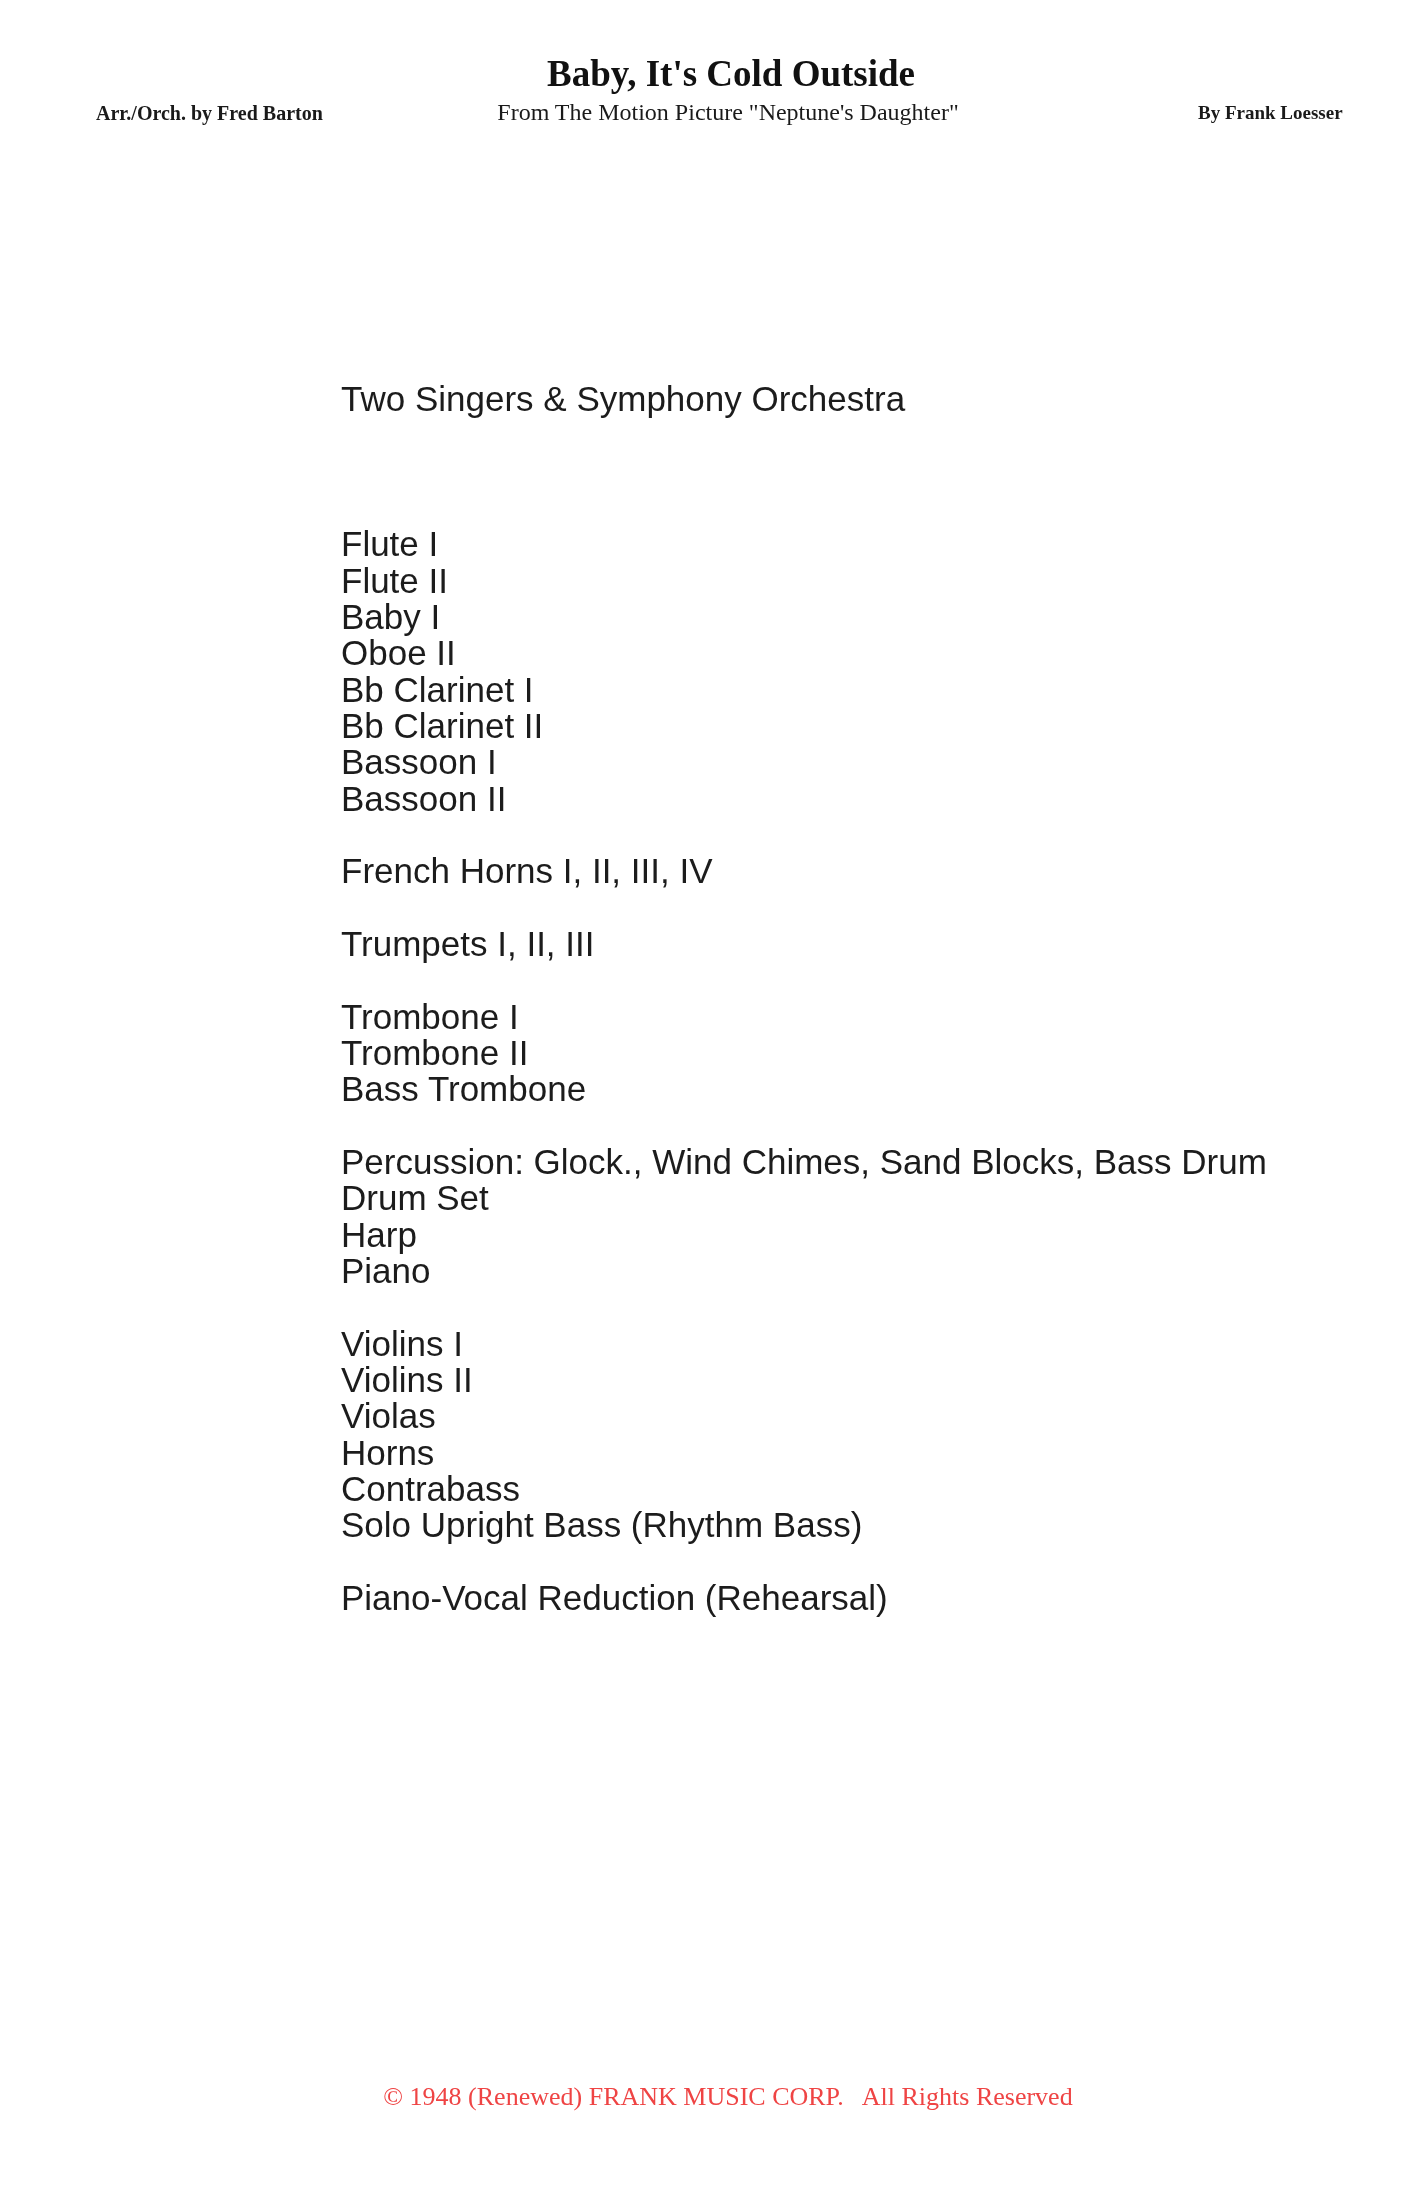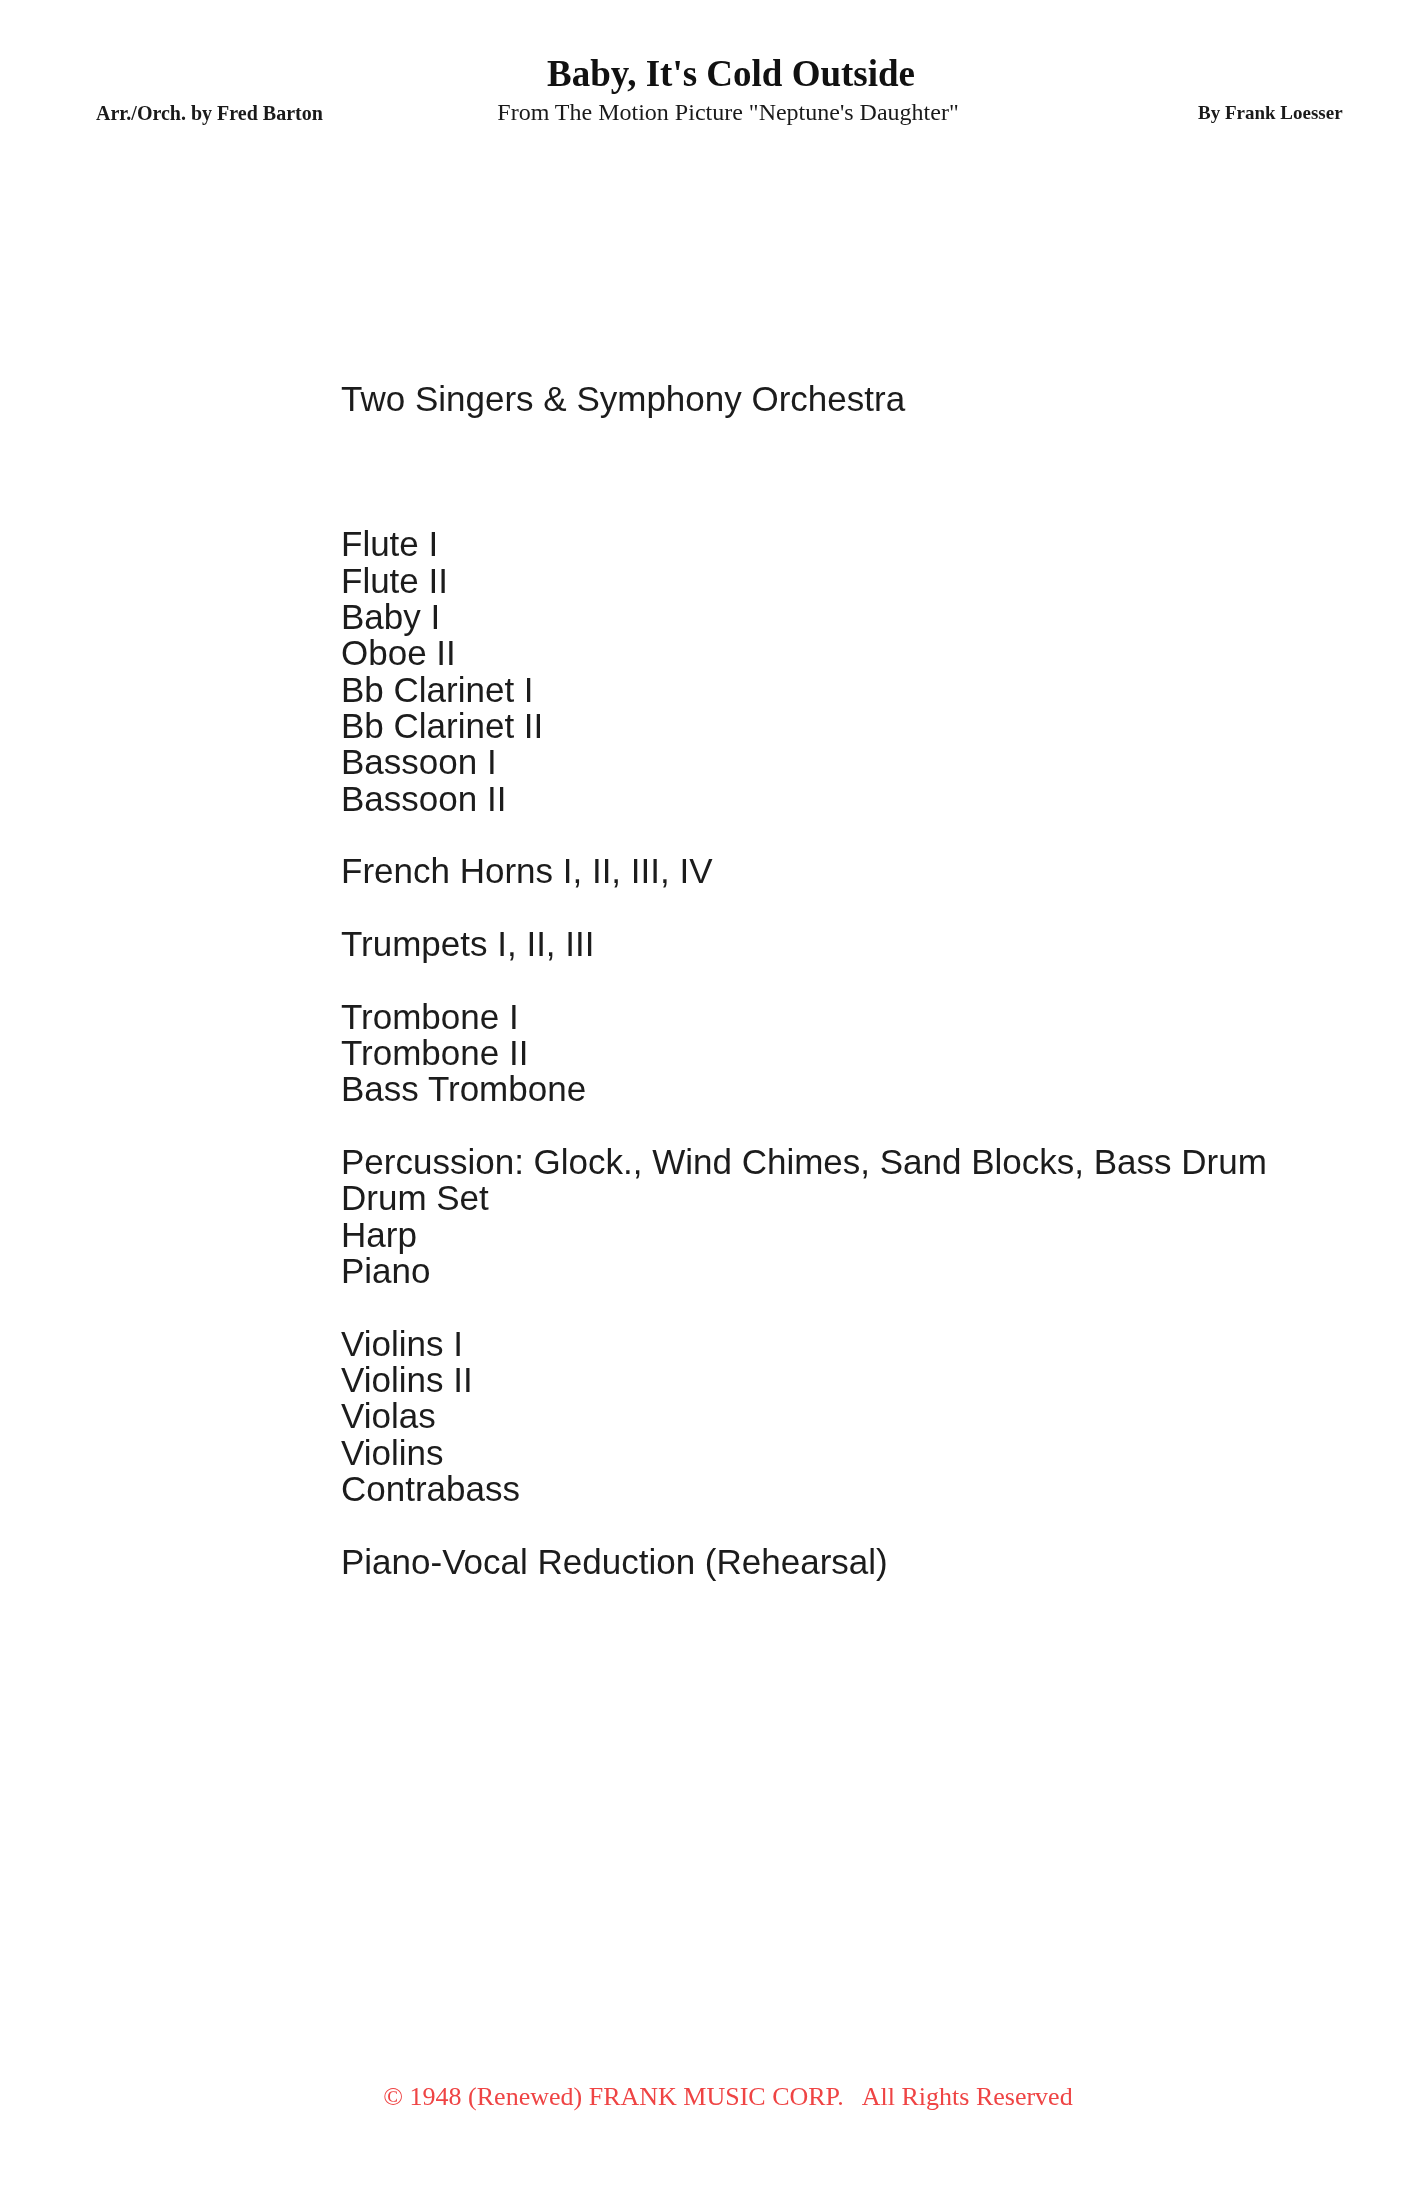--- a/index.html
+++ b/index.html
@@ -129,22 +129,23 @@
         <div class="group">
           <div class="line">Percussion: Glock., Wind Chimes, Sand Blocks, Bass Drum</div>
           <div class="line">Drum Set</div>
           <div class="line">Harp</div>
           <div class="line">Piano</div>
         </div>
         <div class="group">
           <div class="line">Violins I</div>
           <div class="line">Violins II</div>
           <div class="line">Violas</div>
-          <div class="line">Violins</div>
+          <div class="line">Horns</div>
           <div class="line">Contrabass</div>
+          <div class="line">Solo Upright Bass (Rhythm Bass)</div>
         </div>
         <div class="group">
           <div class="line">Piano-Vocal Reduction (Rehearsal)</div>
         </div>
       </div>
   </div>
 
   <div class="footer">© 1948 (Renewed) FRANK MUSIC CORP.   All Rights Reserved</div>
 
 </div>

